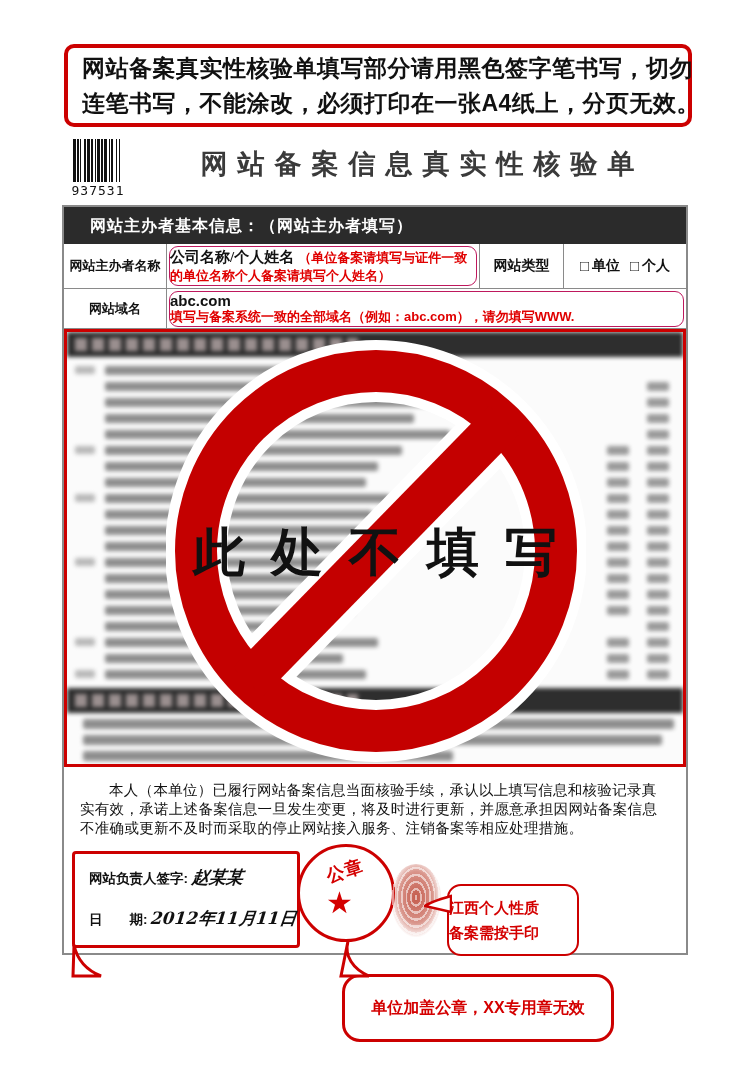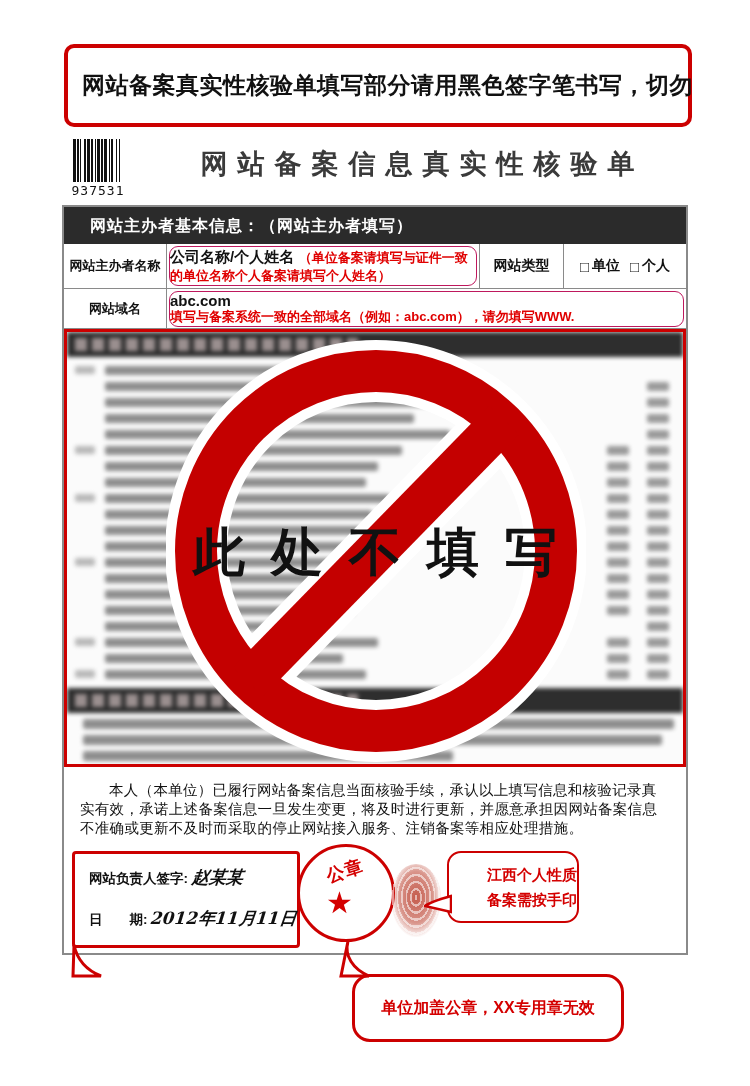--- a/index.html
+++ b/index.html
@@ -31,21 +31,21 @@
   
   .form-table{
     position:absolute; left:62px; top:205px; width:626px; height:750px;
     border:2px solid #8a8a8a; background:#fff;
   }
   .sec-header{
     height:37px; background:#2b2b2b; color:#fff; font-size:16px; font-weight:bold;
     line-height:37px; padding-left:26px; letter-spacing:1px;
   }
   .frow{ display:flex; border-bottom:1px solid #8a8a8a; }
-  .row1{ height:45px; }
+  .row1{ height:45px;font-family:Liberation Serif, serif; }
   .row2{ height:40px; }
   .fcell{ border-right:1px solid #8a8a8a; display:flex; align-items:center; }
   .fcell:last-child{ border-right:none; }
   .cell-label{ width:103px; justify-content:center; font-size:13px; color:#111; font-weight:bold; }
   .cell-value{ flex:1; padding:1px 2px; }
   .cell-type{ width:84px; justify-content:center; font-size:14px; color:#111; font-weight:bold; }
   .cell-check{ width:122px; justify-content:center; font-size:14px; color:#111; gap:10px; }
   .cb{ display:inline-flex; align-items:center; gap:3px; font-weight:bold; }
   .cb .box{ font-size:15px; font-weight:normal; }
 
@@ -108,41 +108,42 @@
       repeating-radial-gradient(ellipse at 50% 45%, rgba(255,255,255,.55) 0 1.5px, rgba(0,0,0,0) 1.5px 4.5px),
       radial-gradient(ellipse at 50% 45%, rgba(186,62,44,.85) 0%, rgba(186,62,44,.55) 45%, rgba(186,62,44,0) 70%);
     filter:blur(.6px);
   }
 
   .bubble{
     position:absolute; z-index:8; background:#fff;
     border:3px solid #cc0000; color:#d40000; font-weight:bold;
   }
   .fp-bubble{
-    left:447px; top:851px; width:132px; height:72px; border-radius:14px;
-    border-width:2.5px; display:flex; flex-direction:column; justify-content:center; align-items:flex-end;
+    left:447px; top:884px; width:132px; height:72px; border-radius:14px;
+    border-width:2.5px; display:flex; flex-direction:column; justify-content:center; align-items:flex-start;
     font-size:15px; line-height:25px;
   }
   .sign-bubble{
     left:74px; top:974px; width:274px; height:68px; border-radius:18px;
     padding:8px 14px; font-size:16px; line-height:26px;
   }
   .seal-bubble{
-    left:352px; top:974px; width:272px; height:68px; border-radius:18px;
+    left:342px; top:974px; width:272px; height:68px; border-radius:18px;
     display:flex; align-items:center; justify-content:center; font-size:16px;
   }
   .tail{ position:absolute; z-index:9; }
 </style>
 </head>
 <body>
 
 <div class="page">
 
   <div class="warning-box">
     <div class="wline">网站备案真实性核验单填写部分请用黑色签字笔书写，切勿</div>
+    <div class="wline">连笔书写，不能涂改，必须打印在一张A4纸上，分页无效。</div>
   </div>
 
   <div class="barcode-block">
     <div class="barcode-bars" id="barcode">
         <div class="bar" style="width: 3px; background: rgb(17, 17, 17);"></div>
         <div class="bar" style="width: 1px; background: rgb(255, 255, 255);"></div>
         <div class="bar" style="width: 2px; background: rgb(17, 17, 17);"></div>
         <div class="bar" style="width: 1px; background: rgb(255, 255, 255);"></div>
         <div class="bar" style="width: 1px; background: rgb(17, 17, 17);"></div>
         <div class="bar" style="width: 3px; background: rgb(255, 255, 255);"></div>

